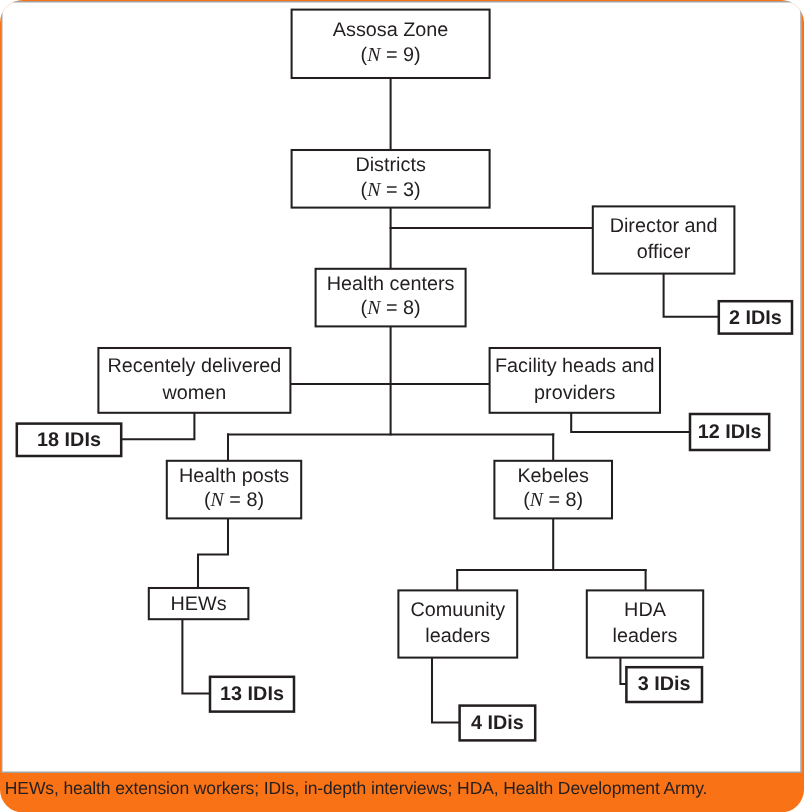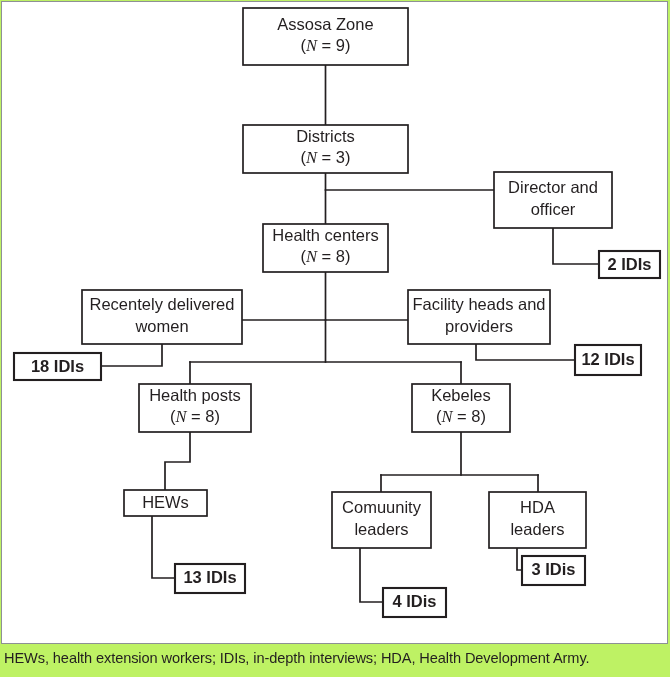--- a/index.html
+++ b/index.html
@@ -5,22 +5,23 @@
   * { box-sizing: border-box; }
   html, body {
     margin: 0; padding: 0;
     background: #ffffff;
     font-family: "Liberation Sans", sans-serif;
   }
   #page {
     position: relative;
     width: 670px;
     height: 677px;
-    background: #bef264;
+    background: #f97316;
     overflow: hidden;
+    border-radius: 19px;
   }
   #frame {
     position: absolute;
     left: 1px; top: 1px;
     width: 667px; height: 643px;
     border: 1.2px solid #8d9095;
     background: #ffffff;
   }
   #flow {
     position: absolute;

